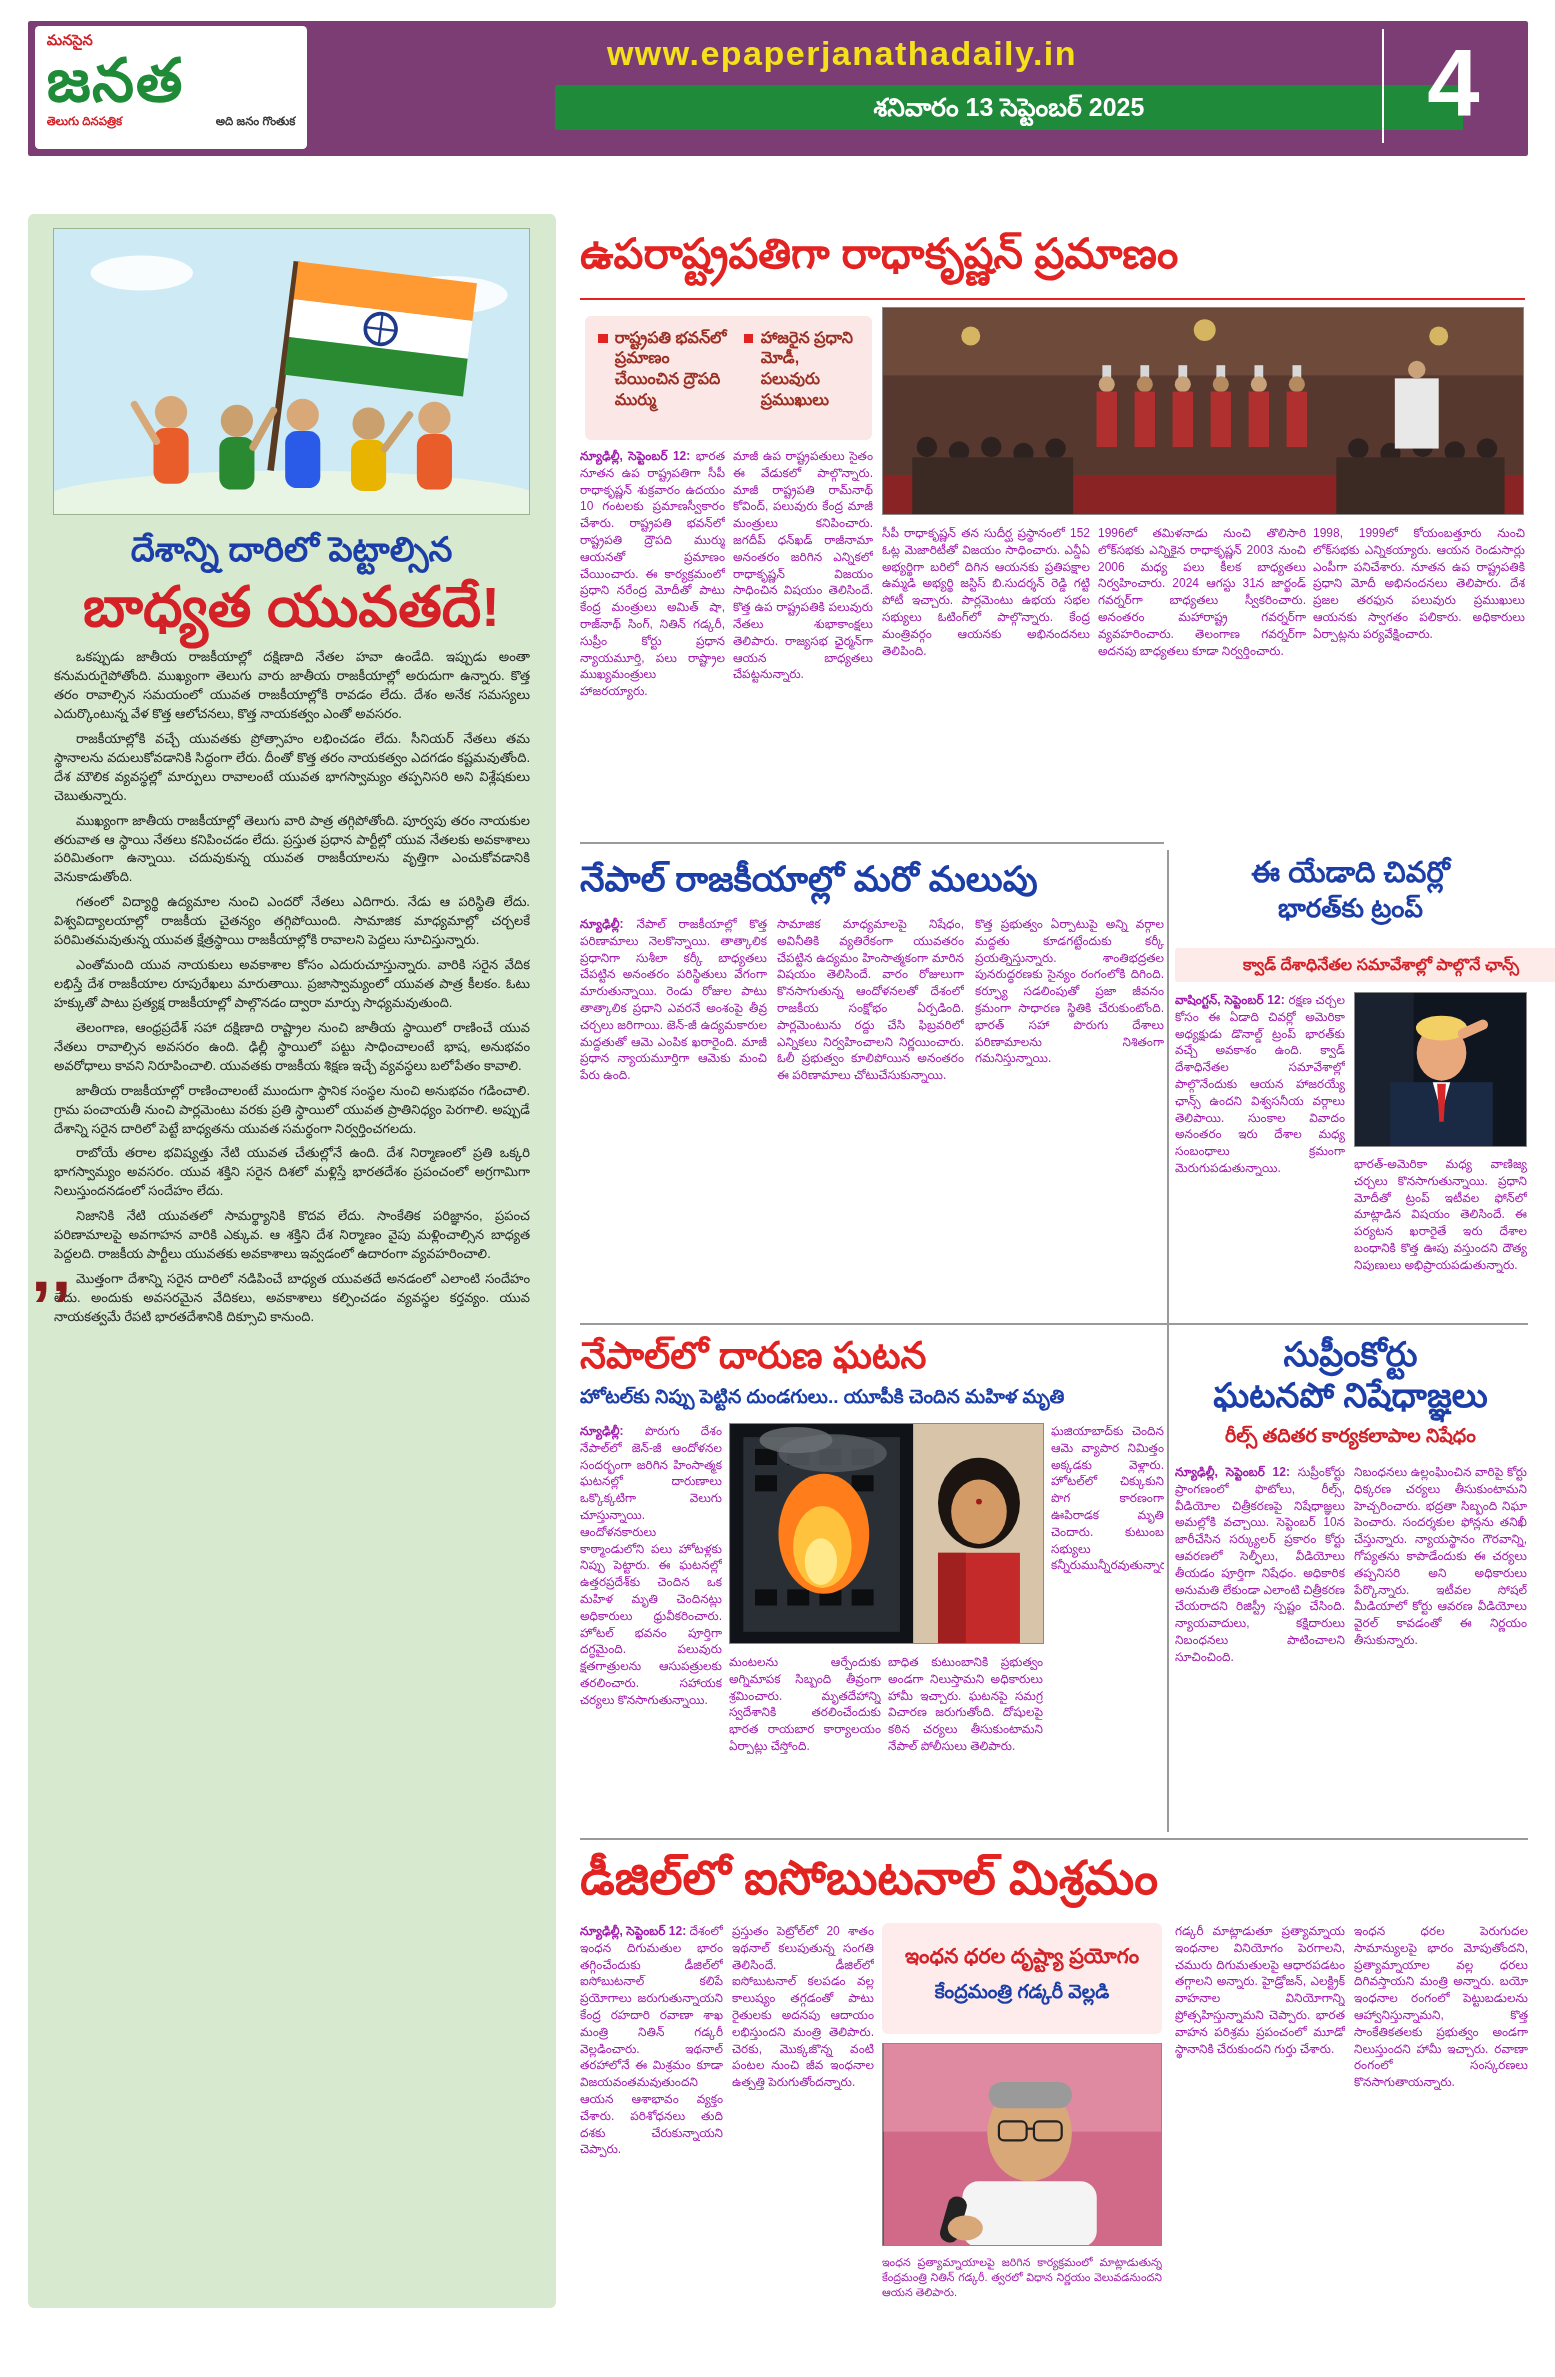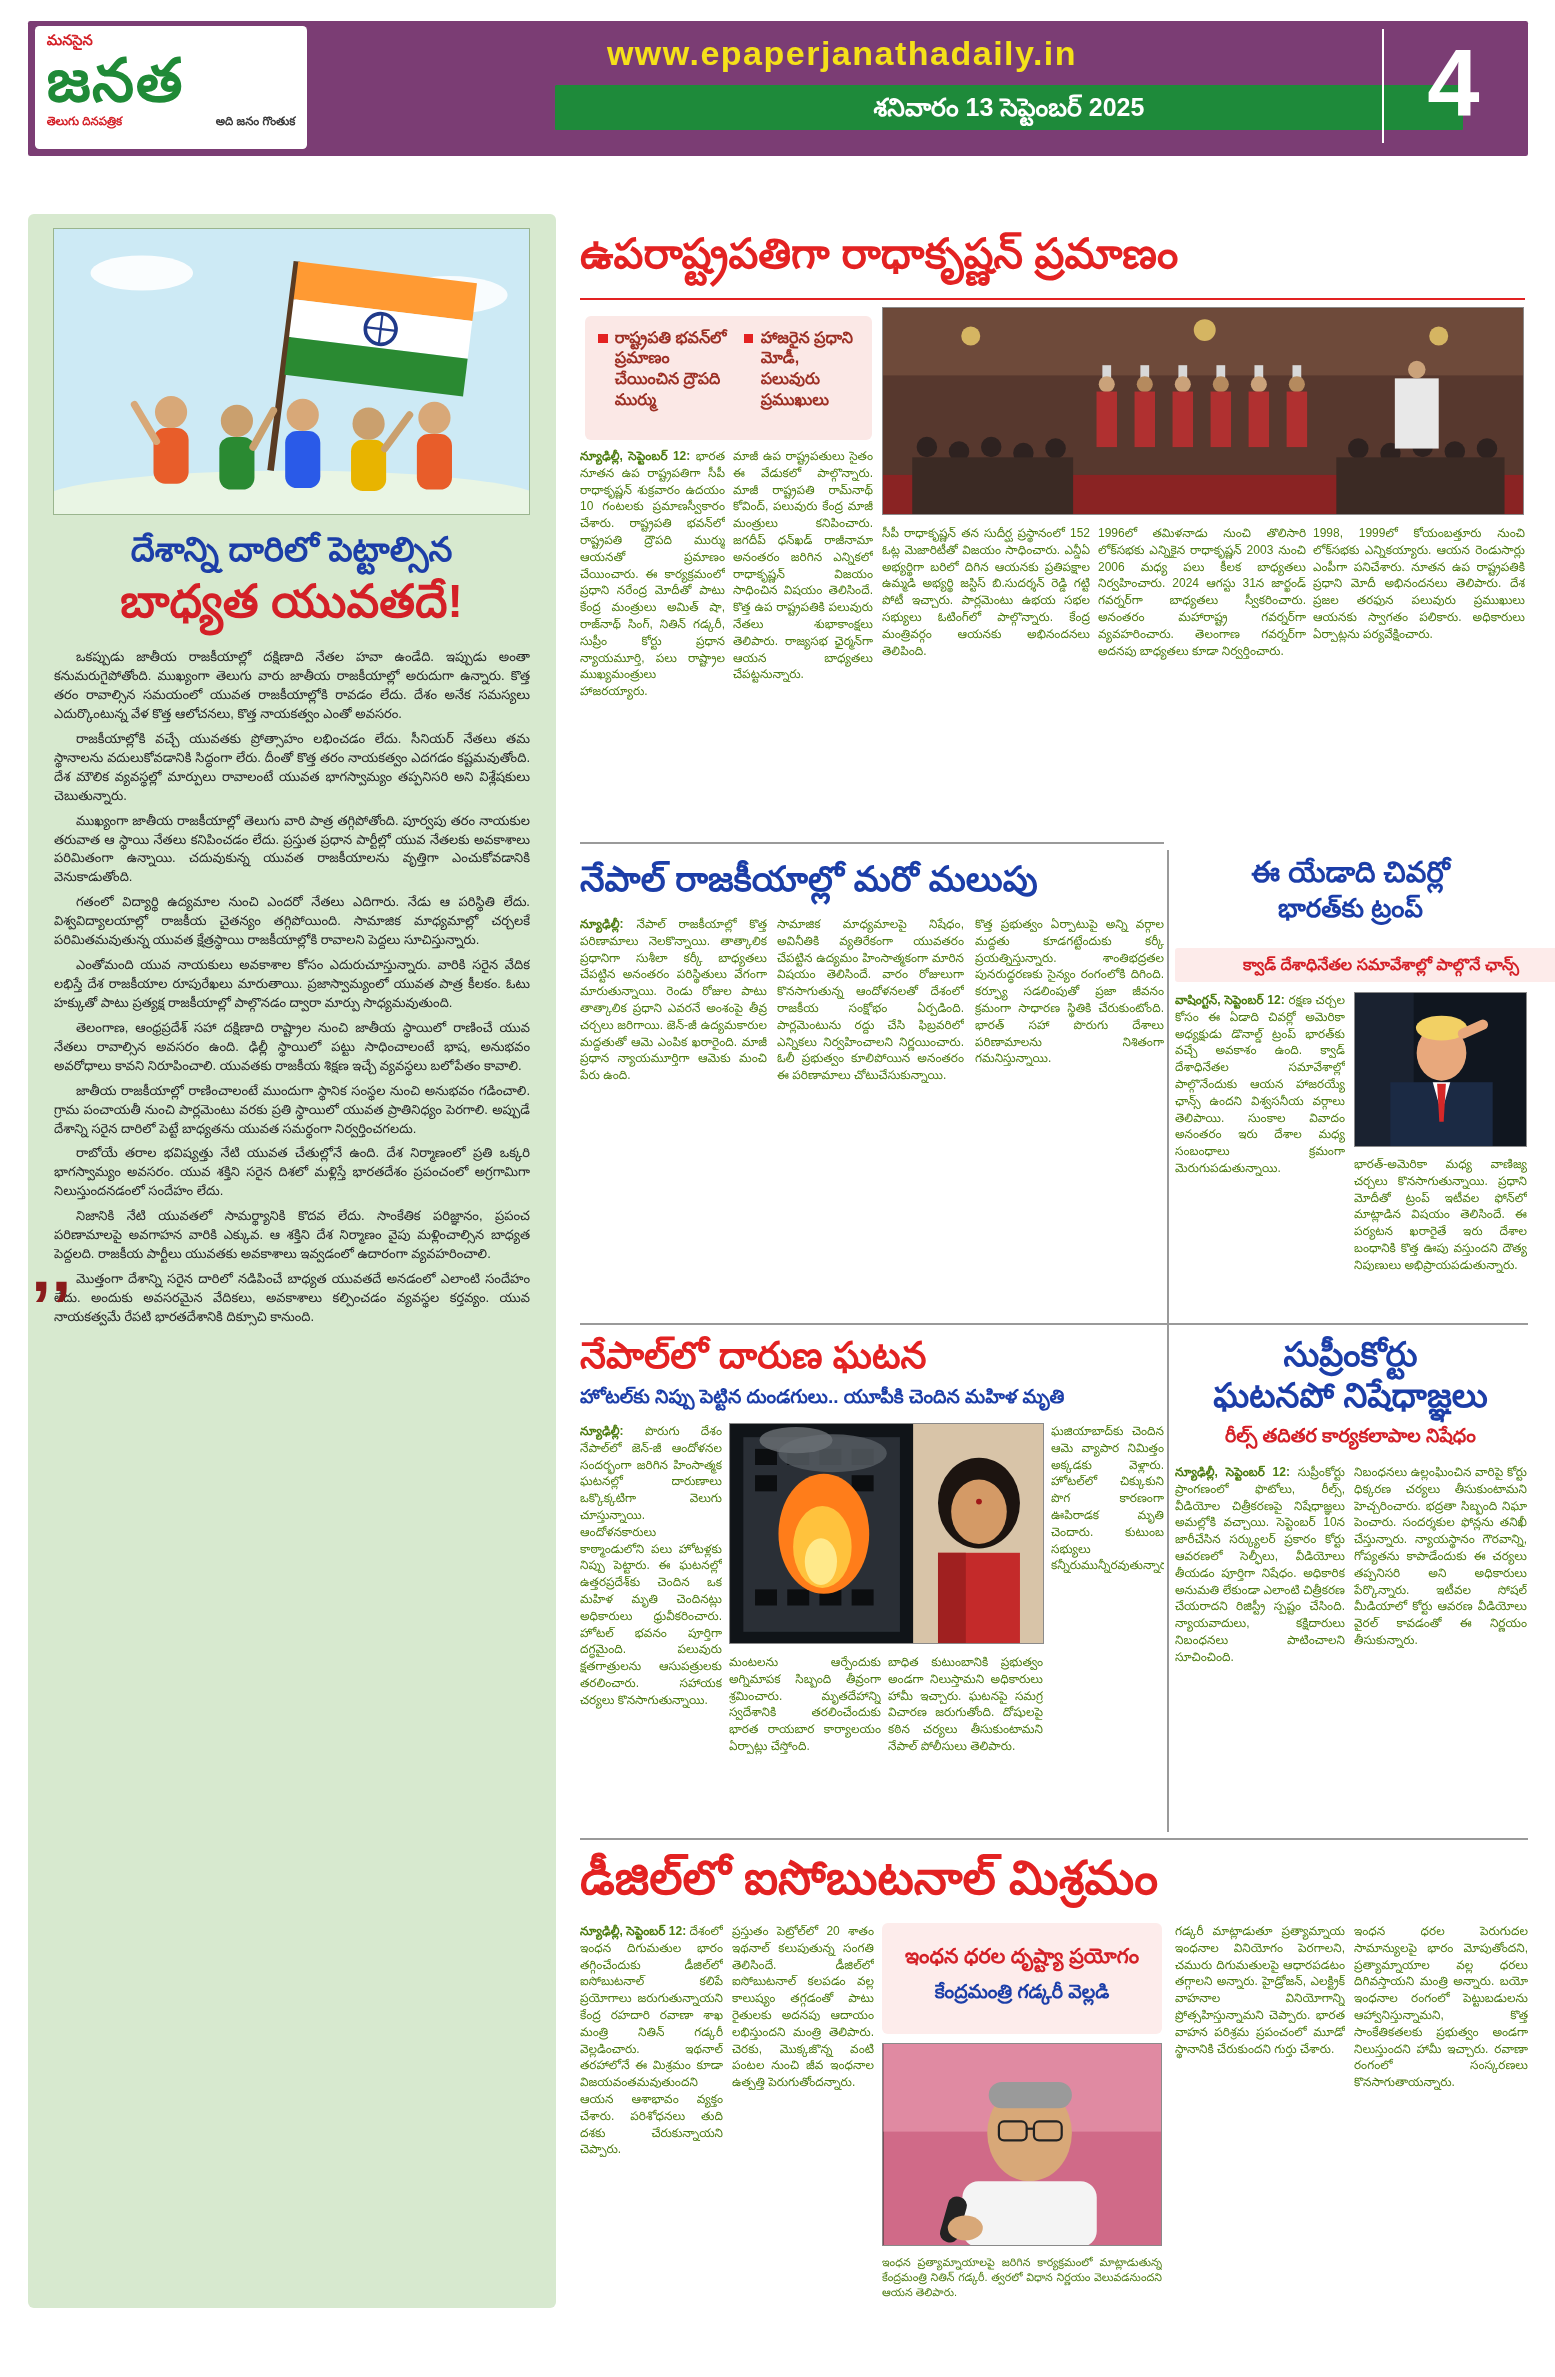--- a/index.html
+++ b/index.html
@@ -20,29 +20,29 @@
   .tag-right { color:#3a3a3a; }
   .url { left:315px; top:34px; width:1054px; text-align:center; color:#f5e11a; font-size:34px; font-weight:bold; letter-spacing:1.5px; }
   .date-bar { left:555px; top:85px; width:908px; height:45px; background:#1e8a3a; color:#fff; font-size:25px; font-weight:bold; text-align:center; line-height:45px; border-radius:1.5px; }
   .mast-vline { left:1382px; top:29px; width:2.2px; height:114px; background:#ffffff; }
   .page-num { left:1389px; top:26px; width:129px; height:114px; color:#ffffff; font-size:94px; font-weight:bold; text-align:center; line-height:114px; }
 
   
   .left-col { left:28px; top:214px; width:528px; height:2094px; background:#d7e9cf; border-radius:5.9px; }
   .illus { left:53px; top:228px; width:477px; height:287px; border:0.7px solid #9ab58e; background:#cdeaf5; overflow:hidden; }
   .lc-h1 { left:42px; top:530px; width:499px; text-align:center; color:#1c3ea8; font-size:34px; font-weight:bold; }
-  .lc-h2 { left:42px; top:574px; width:499px; text-align:center; color:#d42027; font-size:46px; font-weight:bold; }
+  .lc-h2 { left:42px; top:574px; width:499px; text-align:center; color:#d42027; font-size:56px; font-weight:bold; }
   .lc-body { left:54px; top:648px; width:476px; height:1639px; font-size:13px; line-height:1.46; text-align:justify; color:#222; overflow:hidden; }
   .lc-body p { text-indent:22px; margin-bottom:5.9px; }
   .lc-quote { left:31px; top:1229px; font-size:73px; color:#8a1c1c; font-weight:bold; line-height:1; }
 
   
   .h-red { color:#e32222; font-weight:bold; }
   .h-blue { color:#1c3ea8; font-weight:bold; }
-  .col { position:absolute; font-size:12px; line-height:1.4; text-align:justify; color:#4d7c0f; overflow:hidden; }
+  .col { position:absolute; font-size:12px; line-height:1.4; text-align:justify; color:#a21caf; overflow:hidden; }
   .dateline { font-weight:bold; }
   .photo { position:absolute; border:0.7px solid #8a8a8a; background:#333; overflow:hidden; }
   .rule { position:absolute; background:#9a9a9a; }
 
   
   .oath-headline { left:580px; top:230px; width:945px; font-size:42px; padding-bottom:10.2px; border-bottom:2.9px solid #e32222; }
   .oath-bullets { left:585px; top:316px; width:287px; height:124px; background:#fbe8e6; border-radius:5.9px; padding:11.7px 13px; display:flex; flex-direction:row; gap:8.8px; }
   .bullet-row { display:flex; gap:7.3px; }
   .bullet-sq { width:9.5px; height:9.5px; background:#e32222; margin-top:5.9px; flex:none; }
   .bullet-text { color:#9c2f24; font-weight:bold; font-size:16px; line-height:1.3; }

